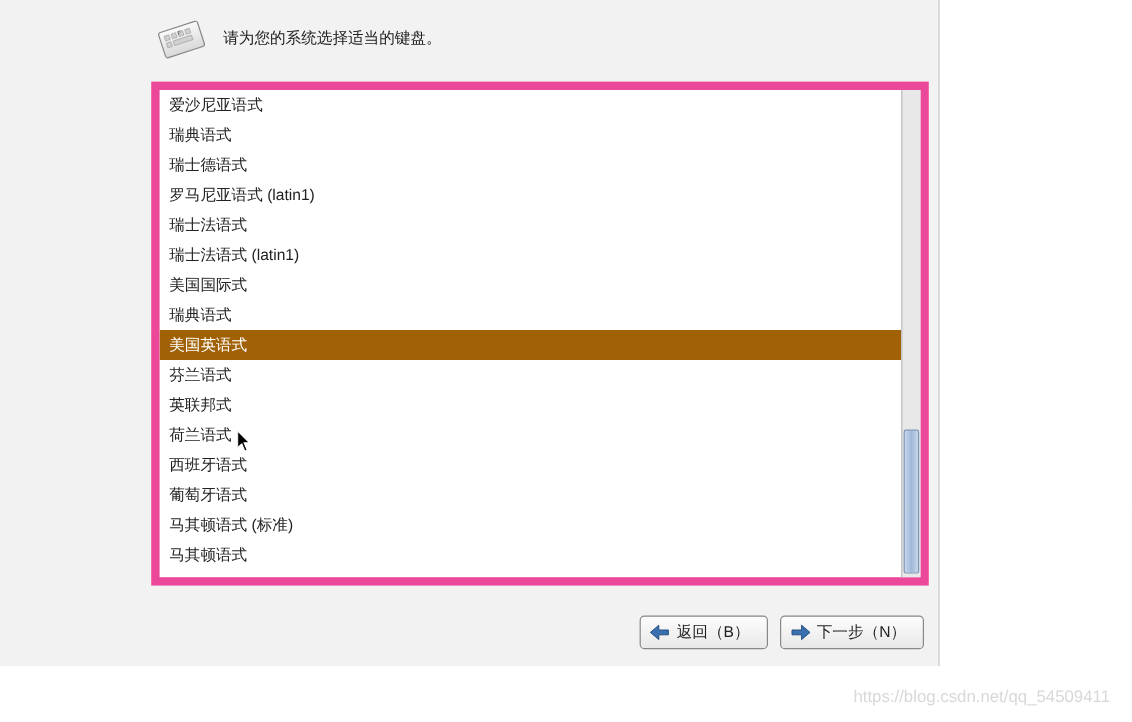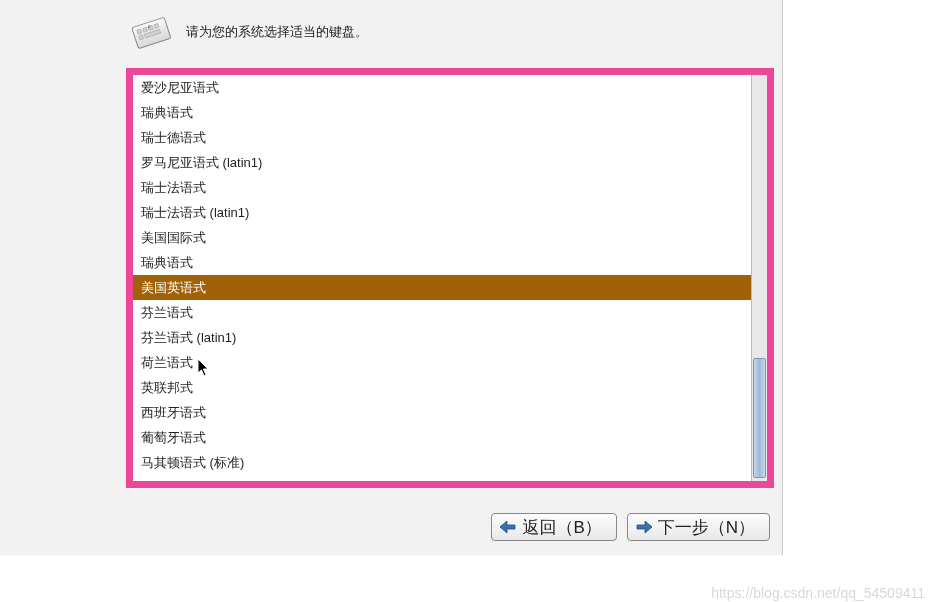--- a/index.html
+++ b/index.html
@@ -16,24 +16,24 @@
     .list-item { font-size: 13px; color: #222; padding: 4px 8px; line-height: 17px; cursor: pointer; }
     .list-item.selected { background: #a16207; color: #fff; }
     
     .scrollbar { width: 16px; background: #e8e8e8; border-left: 1px solid #bbb; position: relative; }
     .scrollbar-thumb { position: absolute; left: 1px; right: 1px; top: 283px; height: 120px; background: linear-gradient(to right, #c8d6ea, #9fb8d8, #c8d6ea); border: 1px solid #7a94b6; border-radius: 2px; cursor: pointer; }
     
     .cursor { position: absolute; left: 198px; top: 359px; width: 14px; height: 18px; z-index: 100; pointer-events: none; }
     .cursor svg { display: block; }
     
     .button-row { position: absolute; right: 12px; bottom: 14px; display: flex; gap: 10px; }
-    .btn { height: 28px; padding: 0 14px 0 6px; background: linear-gradient(to bottom, #fdfdfd, #e8e8e8); border: 1px solid #888; border-radius: 4px; display: inline-flex; align-items: center; gap: 4px; font-size: 17px; color: #222; cursor: pointer; }
+    .btn { height: 28px; padding: 0 14px 0 6px; background: linear-gradient(to bottom, #fdfdfd, #e8e8e8); border: 1px solid #888; border-radius: 4px; display: inline-flex; align-items: center; gap: 4px; font-size: 13px; color: #222; cursor: pointer; }
     .btn-icon { width: 20px; height: 18px; display: inline-flex; align-items: center; justify-content: center; }
     
-    .watermark { position: absolute; right: 18px; bottom: 1px; font-size: 14px; color: #d8d8d8; font-family: Arial, sans-serif; }
+    .watermark { position: absolute; right: 18px; bottom: 14px; font-size: 14px; color: #d8d8d8; font-family: Arial, sans-serif; }
     .bottom-area { flex: 1; background: #fff; position: relative; }
   </style>
 </head>
 <body>
 
 <div class="main-panel">
   <div class="header">
     <div class="header-icon">
       <svg viewBox="0 0 46 40" width="46" height="40">
         <g transform="rotate(-18 23 20)">
@@ -62,23 +62,22 @@
         <div class="list-item">爱沙尼亚语式</div>
         <div class="list-item">瑞典语式</div>
         <div class="list-item">瑞士德语式</div>
         <div class="list-item">罗马尼亚语式 (latin1)</div>
         <div class="list-item">瑞士法语式</div>
         <div class="list-item">瑞士法语式 (latin1)</div>
         <div class="list-item">美国国际式</div>
         <div class="list-item">瑞典语式</div>
         <div class="list-item selected">美国英语式</div>
         <div class="list-item">芬兰语式</div>
-        <div class="list-item">芬兰语式 (latin1)</div>
+        <div class="list-item">英联邦式</div>
         <div class="list-item">荷兰语式</div>
-        <div class="list-item">英联邦式</div>
         <div class="list-item">西班牙语式</div>
         <div class="list-item">葡萄牙语式</div>
         <div class="list-item">马其顿语式 (标准)</div>
         <div class="list-item">马其顿语式</div>
       </div>
     <div class="scrollbar">
       <div class="scrollbar-thumb"></div>
     </div>
   </div>
 

